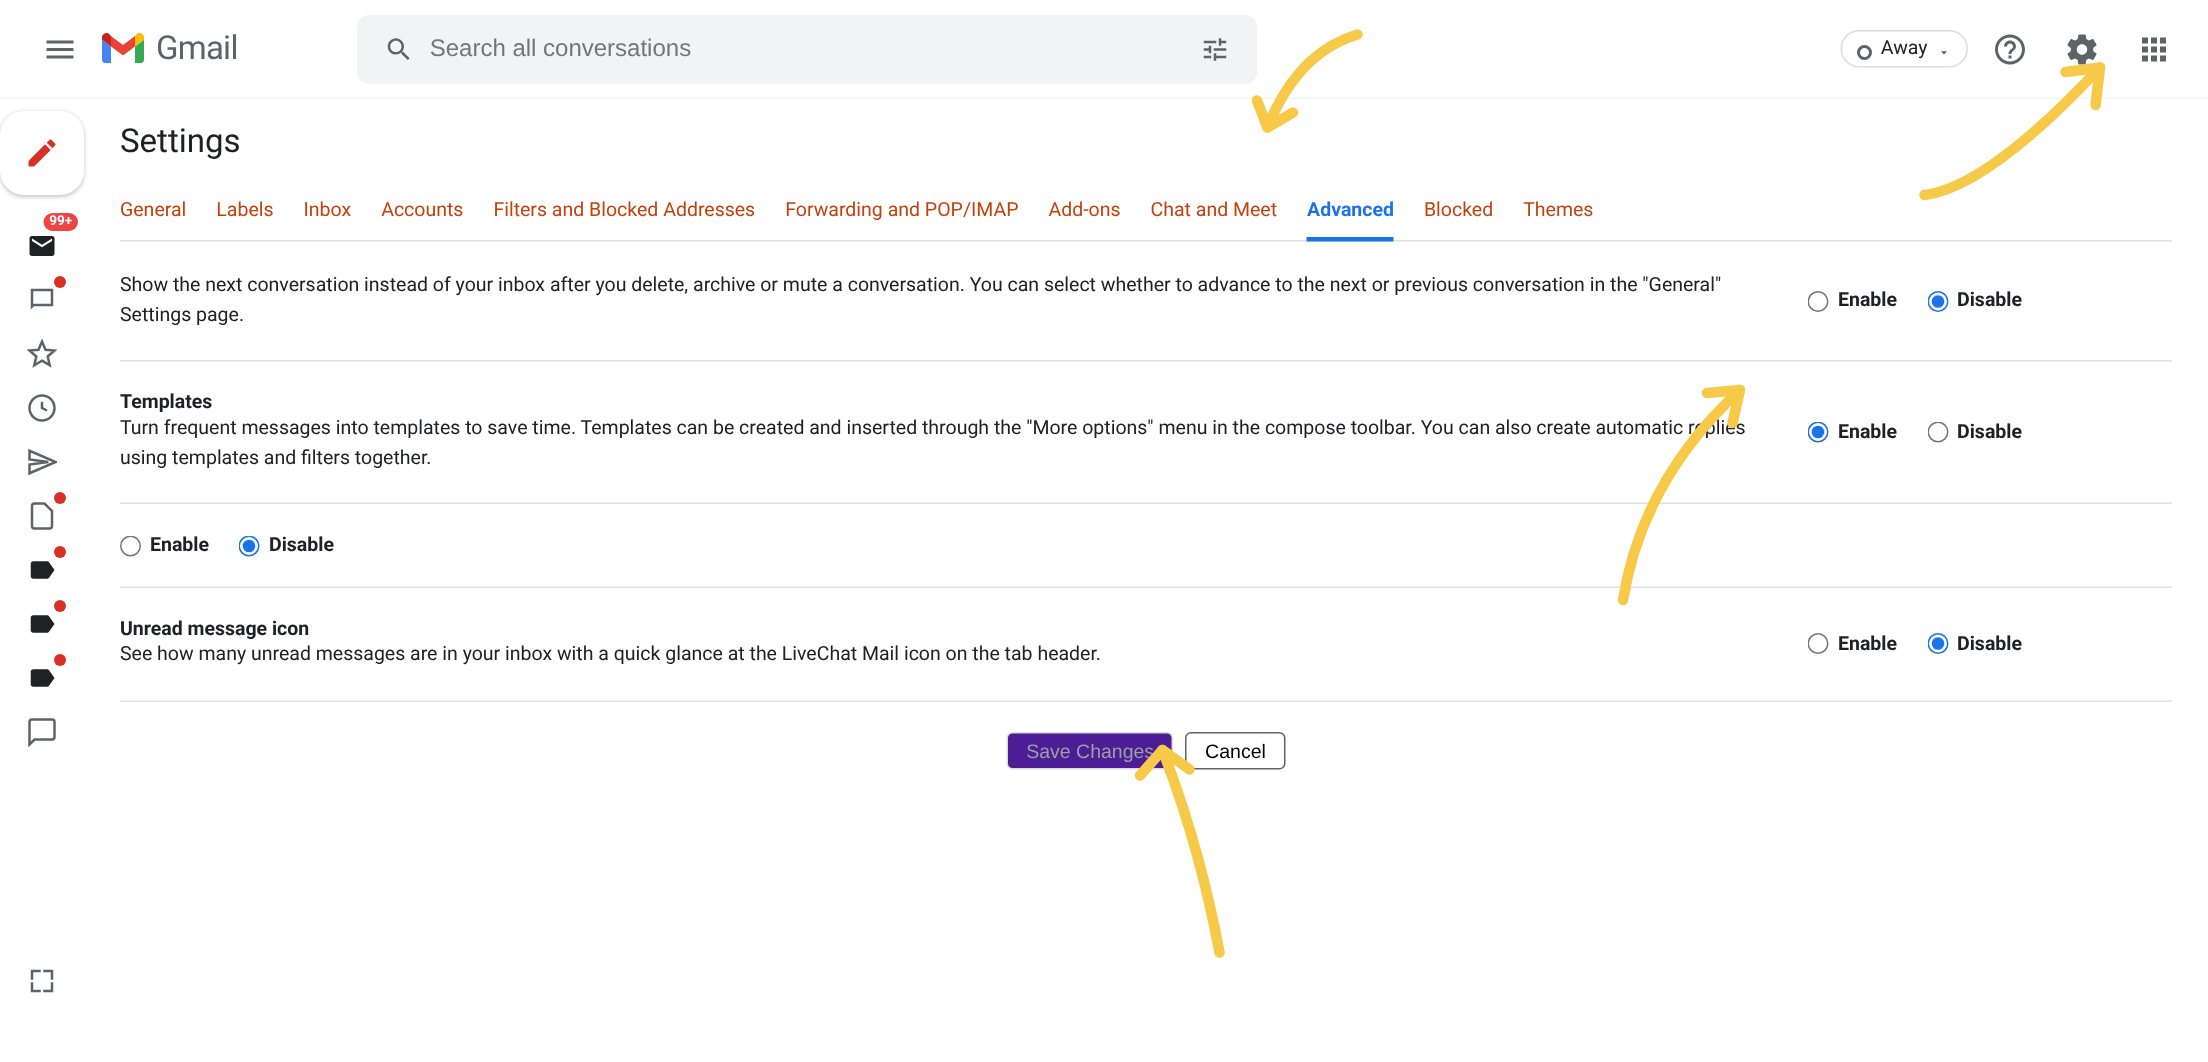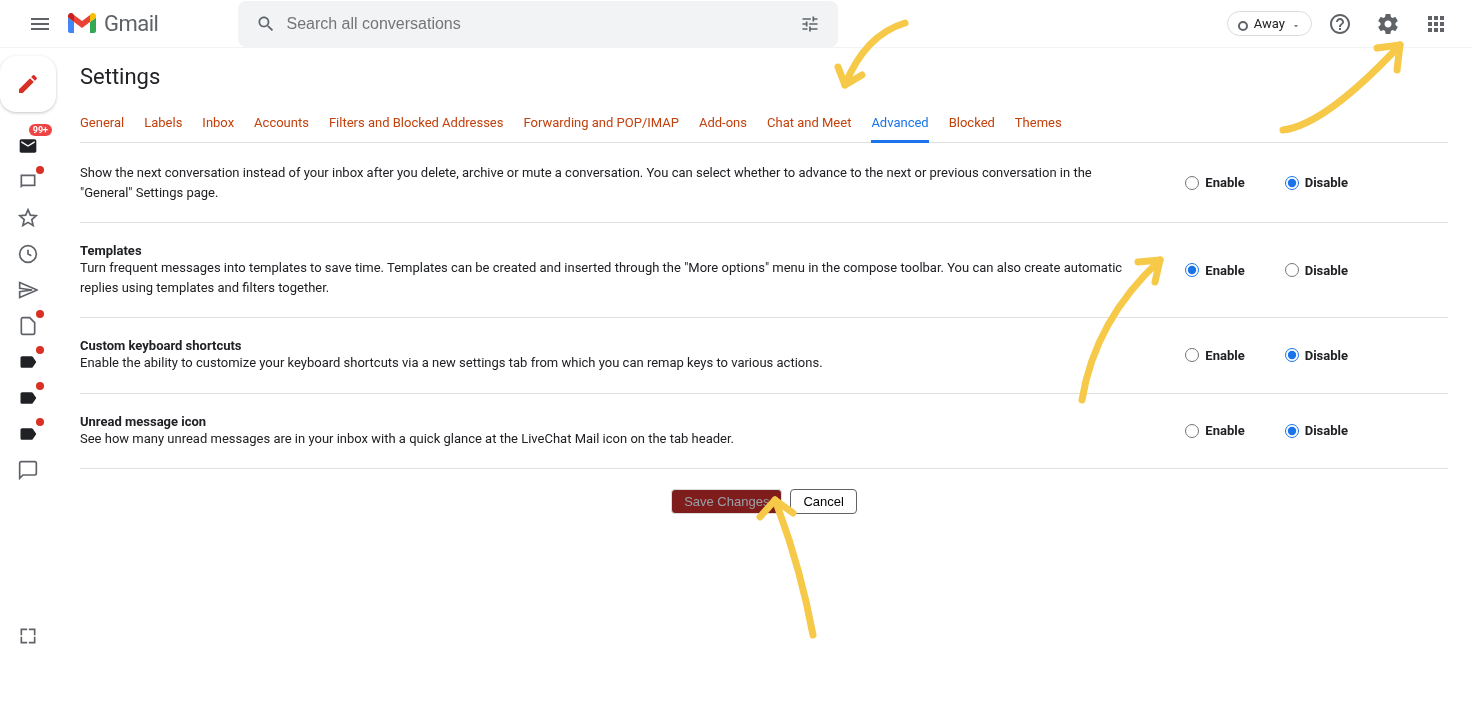--- a/index.html
+++ b/index.html
@@ -1,18 +1,18 @@
 <!DOCTYPE html>
 <html><head>
   <meta charset="utf-8">
   <style>
     * { margin: 0; padding: 0; box-sizing: border-box; }
     body { font-family: 'Google Sans', Roboto, Arial, sans-serif; font-size: 14px; color: #202124; background: #fff; overflow: hidden; }
     
-    .header { height: 48px; display: flex; align-items: center; padding: 0 16px; border-bottom: 1px solid #f1f3f4; }
+    .header { height: 66px; display: flex; align-items: center; padding: 0 16px; border-bottom: 1px solid #f1f3f4; }
     .menu-btn { width: 48px; height: 48px; display: flex; align-items: center; justify-content: center; border-radius: 50%; cursor: pointer; }
     .logo-wrap { display: flex; align-items: center; margin-left: 4px; margin-right: 80px; }
     .logo-text { font-size: 22px; color: #5f6368; margin-left: 8px; letter-spacing: -0.5px; }
     .search-bar { flex: 1; max-width: 600px; height: 46px; background: #f1f3f4; border-radius: 8px; display: flex; align-items: center; padding: 0 8px; }
     .search-icon { width: 40px; height: 40px; display: flex; align-items: center; justify-content: center; }
     .search-input { flex: 1; border: none; background: transparent; font-size: 16px; outline: none; color: #5f6368; }
     .tune-icon { width: 40px; height: 40px; display: flex; align-items: center; justify-content: center; cursor: pointer; }
     .header-right { margin-left: auto; display: flex; align-items: center; gap: 8px; }
     .status-chip { border: 1px solid #dadce0; border-radius: 16px; padding: 4px 10px; display: flex; align-items: flex-end; gap: 6px; font-size: 13px; cursor: pointer; }
     .status-dot { width: 10px; height: 10px; border-radius: 50%; border: 2px solid #5f6368; }
@@ -23,34 +23,34 @@
     .compose-btn { width: 56px; height: 56px; border-radius: 16px; background: #fff; box-shadow: 0 1px 3px rgba(60,64,67,0.3); display: flex; align-items: center; justify-content: center; margin-bottom: 16px; cursor: pointer; position: relative; }
     .nav-item { width: 32px; height: 32px; display: flex; align-items: center; justify-content: center; margin: 2px 0; cursor: pointer; position: relative; border-radius: 50%; }
     .nav-badge { position: absolute; top: -6px; right: -8px; background: #ef4444; color: #fff; font-size: 9px; font-weight: bold; padding: 1px 4px; border-radius: 8px; }
     .nav-dot { position: absolute; top: 0; right: 0; width: 8px; height: 8px; background: #d93025; border-radius: 50%; }
     .sidebar-bottom { margin-top: auto; margin-bottom: 40px; }
     
     .content { flex: 1; overflow-y: auto; padding: 16px 24px; }
     .page-title { font-size: 22px; font-weight: 400; color: #202124; margin-bottom: 16px; }
     .tabs { display: flex; gap: 20px; border-bottom: 1px solid #e0e0e0; margin-bottom: 0; }
     .tab { padding: 10px 0; font-size: 13px; color: #c2410c; cursor: pointer; border-bottom: 3px solid transparent; margin-bottom: -1px; }
-    .tab.active { color: #1a73e8; border-bottom-color: #1a73e8; font-weight: 400; }
+    .tab.active { color: #1a73e8; border-bottom-color: #1a73e8; font-weight: 700; }
     
     .setting-row { display: flex; padding: 20px 0; border-bottom: 1px solid #e0e0e0; }
     .setting-desc { flex: 1; padding-right: 40px; }
     .setting-title { font-size: 13px; font-weight: bold; color: #202124; }
     .setting-text { font-size: 13px; color: #202124; line-height: 1.5; }
-    .setting-controls { display: flex; align-items: center; gap: 40px; padding-right: 100px; white-space: nowrap; }
+    .setting-controls { display: flex; align-items: center; gap: 20px; padding-right: 100px; white-space: nowrap; }
     .radio-group { display: flex; align-items: center; gap: 6px; cursor: pointer; }
     .radio-label { font-size: 13px; font-weight: bold; }
     input[type="radio"] { width: 14px; height: 14px; accent-color: #1a73e8; cursor: pointer; }
     
     .button-row { display: flex; gap: 8px; justify-content: center; padding: 20px 0; }
     .btn { padding: 4px 12px; font-size: 13px; border: 1px solid #dadce0; border-radius: 4px; cursor: pointer; background: #f1f3f4; }
-    .btn.disabled { color: #9aa0a6; background: #7f1d1d; cursor: default; }
+    .btn.disabled { color: #9aa0a6; background: #4c1d95; cursor: default; }
     .btn.cancel { background: #fff; border-color: #5f6368; }
     
     .annotation { position: absolute; pointer-events: none; z-index: 100; }
     
     svg { display: block; }
   </style>
 </head>
 <body>
 
 <div class="header">
@@ -219,24 +219,20 @@
               <input type="radio" name="setting-1" checked="" style="">
               <span class="radio-label">Enable</span>
             </label>
             <label class="radio-group">
               <input type="radio" name="setting-1" style="">
               <span class="radio-label">Disable</span>
             </label>
           </div>
         </div>
         <div class="setting-row">
-          <div class="setting-desc">
-            <div class="setting-title">Custom keyboard shortcuts</div>
-            <div class="setting-text">Enable the ability to customize your keyboard shortcuts via a new settings tab from which you can remap keys to various actions.</div>
-          </div>
           <div class="setting-controls">
             <label class="radio-group">
               <input type="radio" name="setting-2" style="">
               <span class="radio-label">Enable</span>
             </label>
             <label class="radio-group">
               <input type="radio" name="setting-2" checked="" style="">
               <span class="radio-label">Disable</span>
             </label>
           </div>

